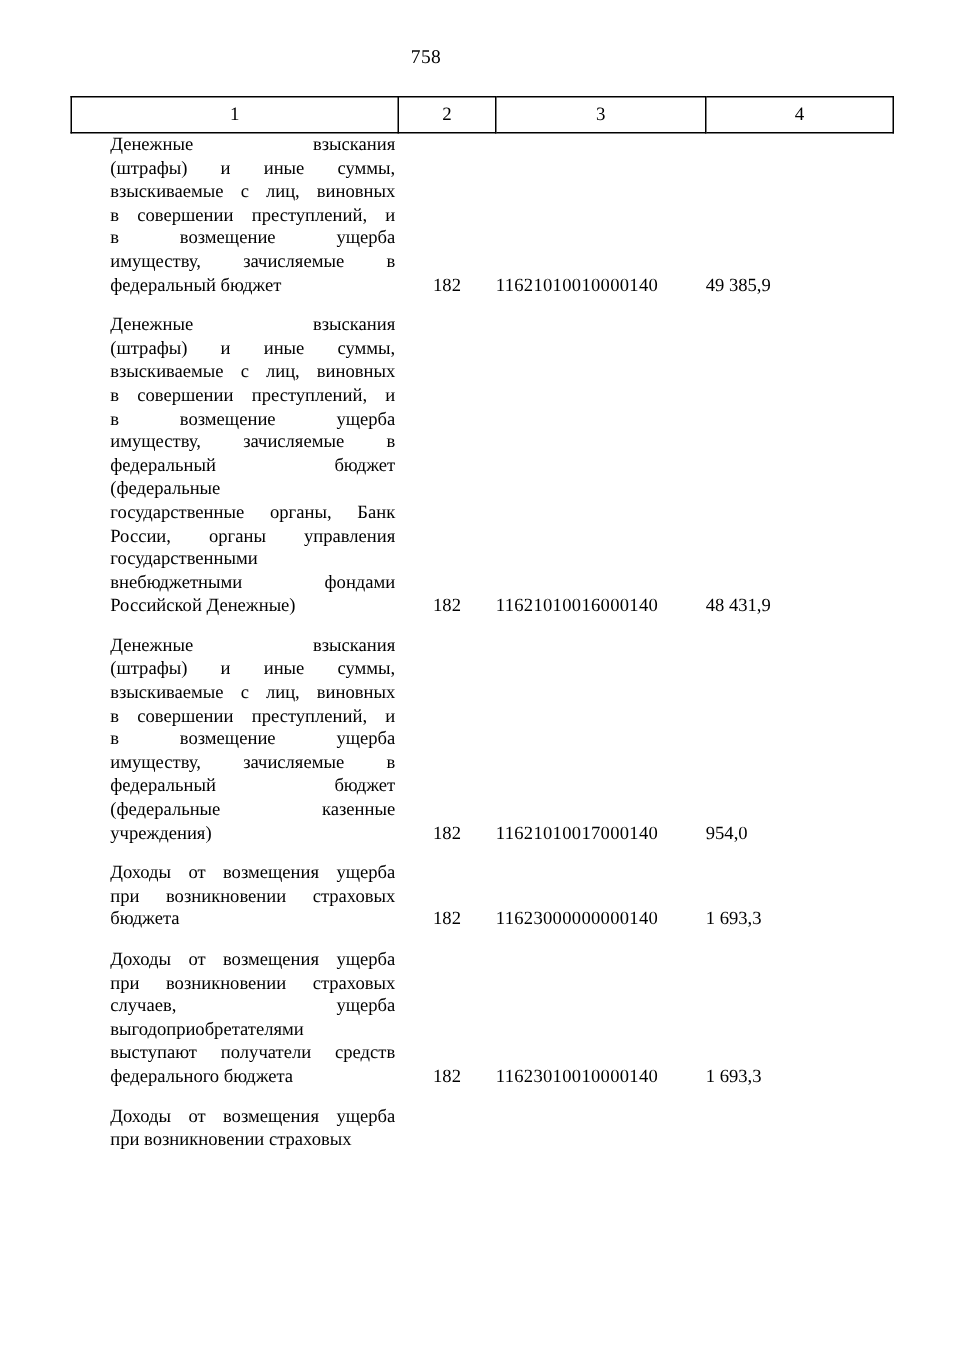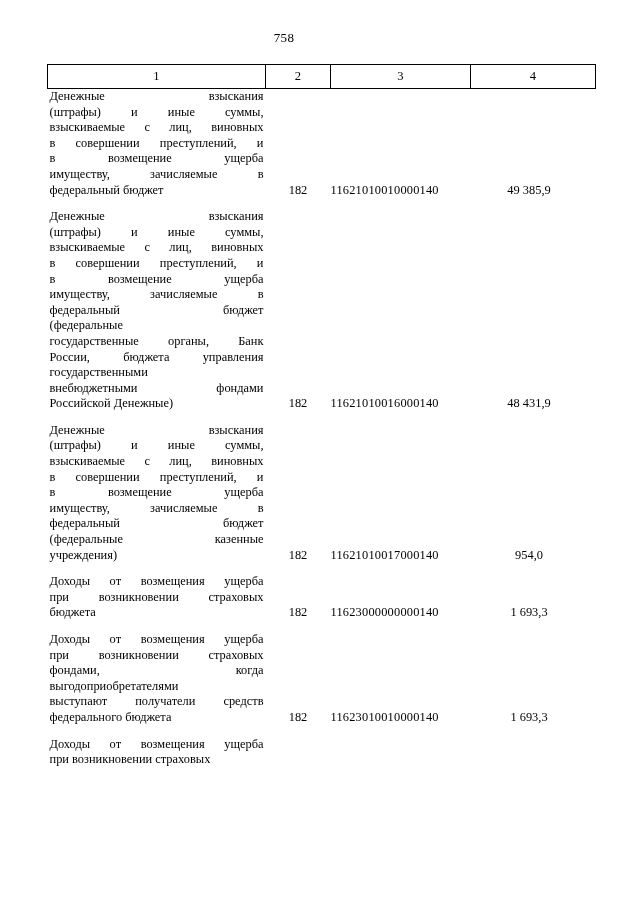--- a/index.html
+++ b/index.html
@@ -77,31 +77,32 @@
   td.code-admin {
     text-align: center;
     vertical-align: bottom;
     margin-top: 16px;
   }
   td.code-kbk {
     vertical-align: bottom;
     letter-spacing: 0.2px;
   }
   td.amount {
-    text-align: center;
+    text-align: left;
     vertical-align: bottom;
     padding-right: 8px;
   }
   .spacer-row td {
     height: 11px;
     font-size: 0;
     line-height: 0;
   }
   .desc-block {
     display: block;
+    margin-left: 24px;
   }
 </style>
 </head>
 <body>
 
 <div class="page">
 
   <div class="page-number">758</div>
 
   <div class="table-wrap">
@@ -145,21 +146,21 @@
               <span class="desc-block">
                 <span class="line">Денежные взыскания</span>
                 <span class="line">(штрафы) и иные суммы,</span>
                 <span class="line">взыскиваемые с лиц, виновных</span>
                 <span class="line">в совершении преступлений, и</span>
                 <span class="line">в возмещение ущерба</span>
                 <span class="line">имуществу, зачисляемые в</span>
                 <span class="line">федеральный бюджет</span>
                 <span class="line">(федеральные</span>
                 <span class="line">государственные органы, Банк</span>
-                <span class="line">России, бюджета управления</span>
+                <span class="line">России, органы управления</span>
                 <span class="line">государственными</span>
                 <span class="line">внебюджетными фондами</span>
                 <span class="line last">Российской Денежные)</span>
               </span>
             </td>
             <td class="code-admin">182</td>
             <td class="code-kbk">11621010016000140</td>
             <td class="amount">48 431,9</td>
           </tr>
           <tr class="spacer-row">
@@ -199,21 +200,21 @@
             <td class="amount">1 693,3</td>
           </tr>
           <tr class="spacer-row">
             <td colspan="4"></td>
           </tr>
           <tr class="row">
             <td class="desc">
               <span class="desc-block">
                 <span class="line">Доходы от возмещения ущерба</span>
                 <span class="line">при возникновении страховых</span>
-                <span class="line">фондами, когда</span>
+                <span class="line">случаев, ущерба</span>
                 <span class="line">выгодоприобретателями</span>
                 <span class="line">выступают получатели средств</span>
                 <span class="line last">федерального бюджета</span>
               </span>
             </td>
             <td class="code-admin">182</td>
             <td class="code-kbk">11623010010000140</td>
             <td class="amount">1 693,3</td>
           </tr>
           <tr class="spacer-row">

